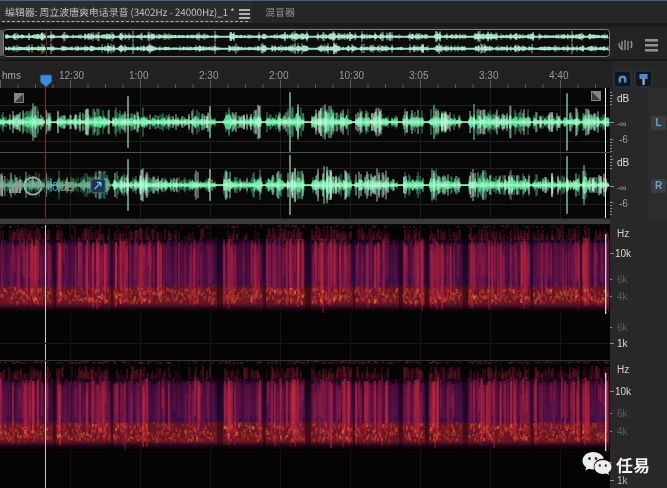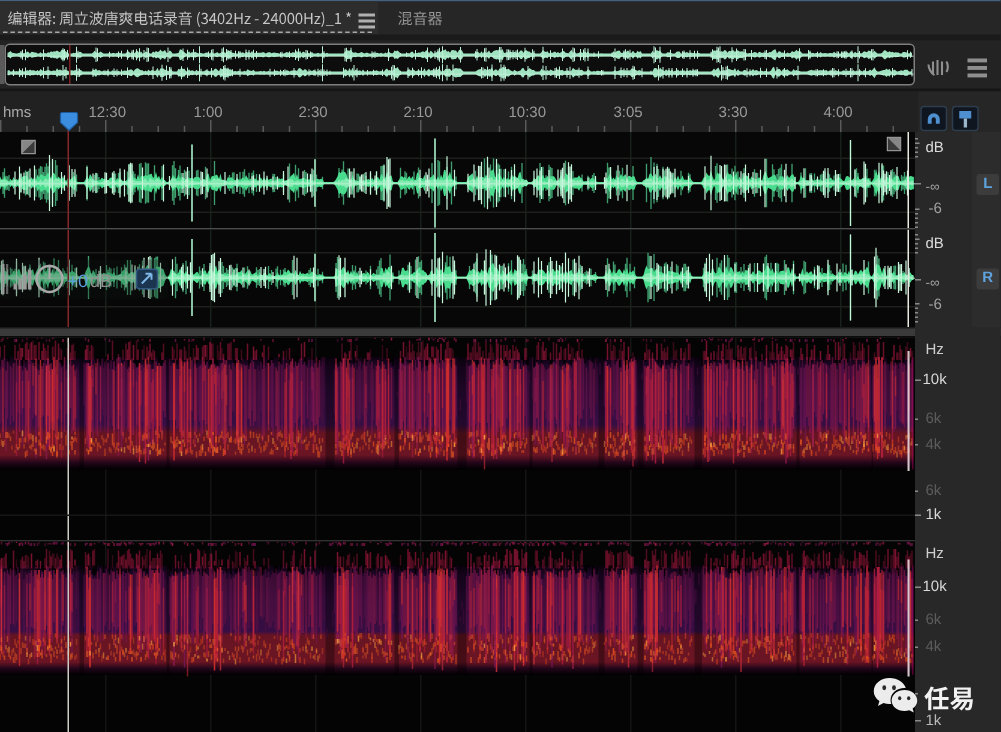--- a/index.html
+++ b/index.html
@@ -48,25 +48,25 @@
         <rect x="29" y="15" width="13" height="2.6"></rect>
       </g>
 </svg>
 <div class="abs" style="left:0;top:59px;width:667px;height:2px;background:#161616"></div>
 <div class="abs" style="left:0;top:61px;width:612px;height:27px;background:#212121"></div>
 <div class="abs" style="left:612px;top:61px;width:55px;height:27px;background:#262626"></div>
 <div class="lbl" style="left:2px;top:71px;color:#ababab">hms</div>
 <div class="lbl" style="left:59px;top:71px">12:30</div>
     <div class="lbl" style="left:129px;top:71px">1:00</div>
     <div class="lbl" style="left:199px;top:71px">2:30</div>
-    <div class="lbl" style="left:269px;top:71px">2:10</div>
+    <div class="lbl" style="left:269px;top:71px">2:00</div>
     <div class="lbl" style="left:339px;top:71px">10:30</div>
     <div class="lbl" style="left:409px;top:71px">3:05</div>
     <div class="lbl" style="left:479px;top:71px">3:30</div>
-    <div class="lbl" style="left:549px;top:71px">4:00</div>
+    <div class="lbl" style="left:549px;top:71px">4:40</div>
     <svg class="abs" style="left:0;top:61px" width="612" height="27">
       <rect x="0.0" y="19" width="1" height="8" fill="#5a5a5a"></rect>
       <rect x="17.5" y="23" width="1" height="4" fill="#5a5a5a"></rect>
       <rect x="35.0" y="23" width="1" height="4" fill="#5a5a5a"></rect>
       <rect x="52.5" y="23" width="1" height="4" fill="#5a5a5a"></rect>
       <rect x="70.0" y="19" width="1" height="8" fill="#5a5a5a"></rect>
       <rect x="87.5" y="23" width="1" height="4" fill="#5a5a5a"></rect>
       <rect x="105.0" y="23" width="1" height="4" fill="#5a5a5a"></rect>
       <rect x="122.5" y="23" width="1" height="4" fill="#5a5a5a"></rect>
       <rect x="140.0" y="19" width="1" height="8" fill="#5a5a5a"></rect>

